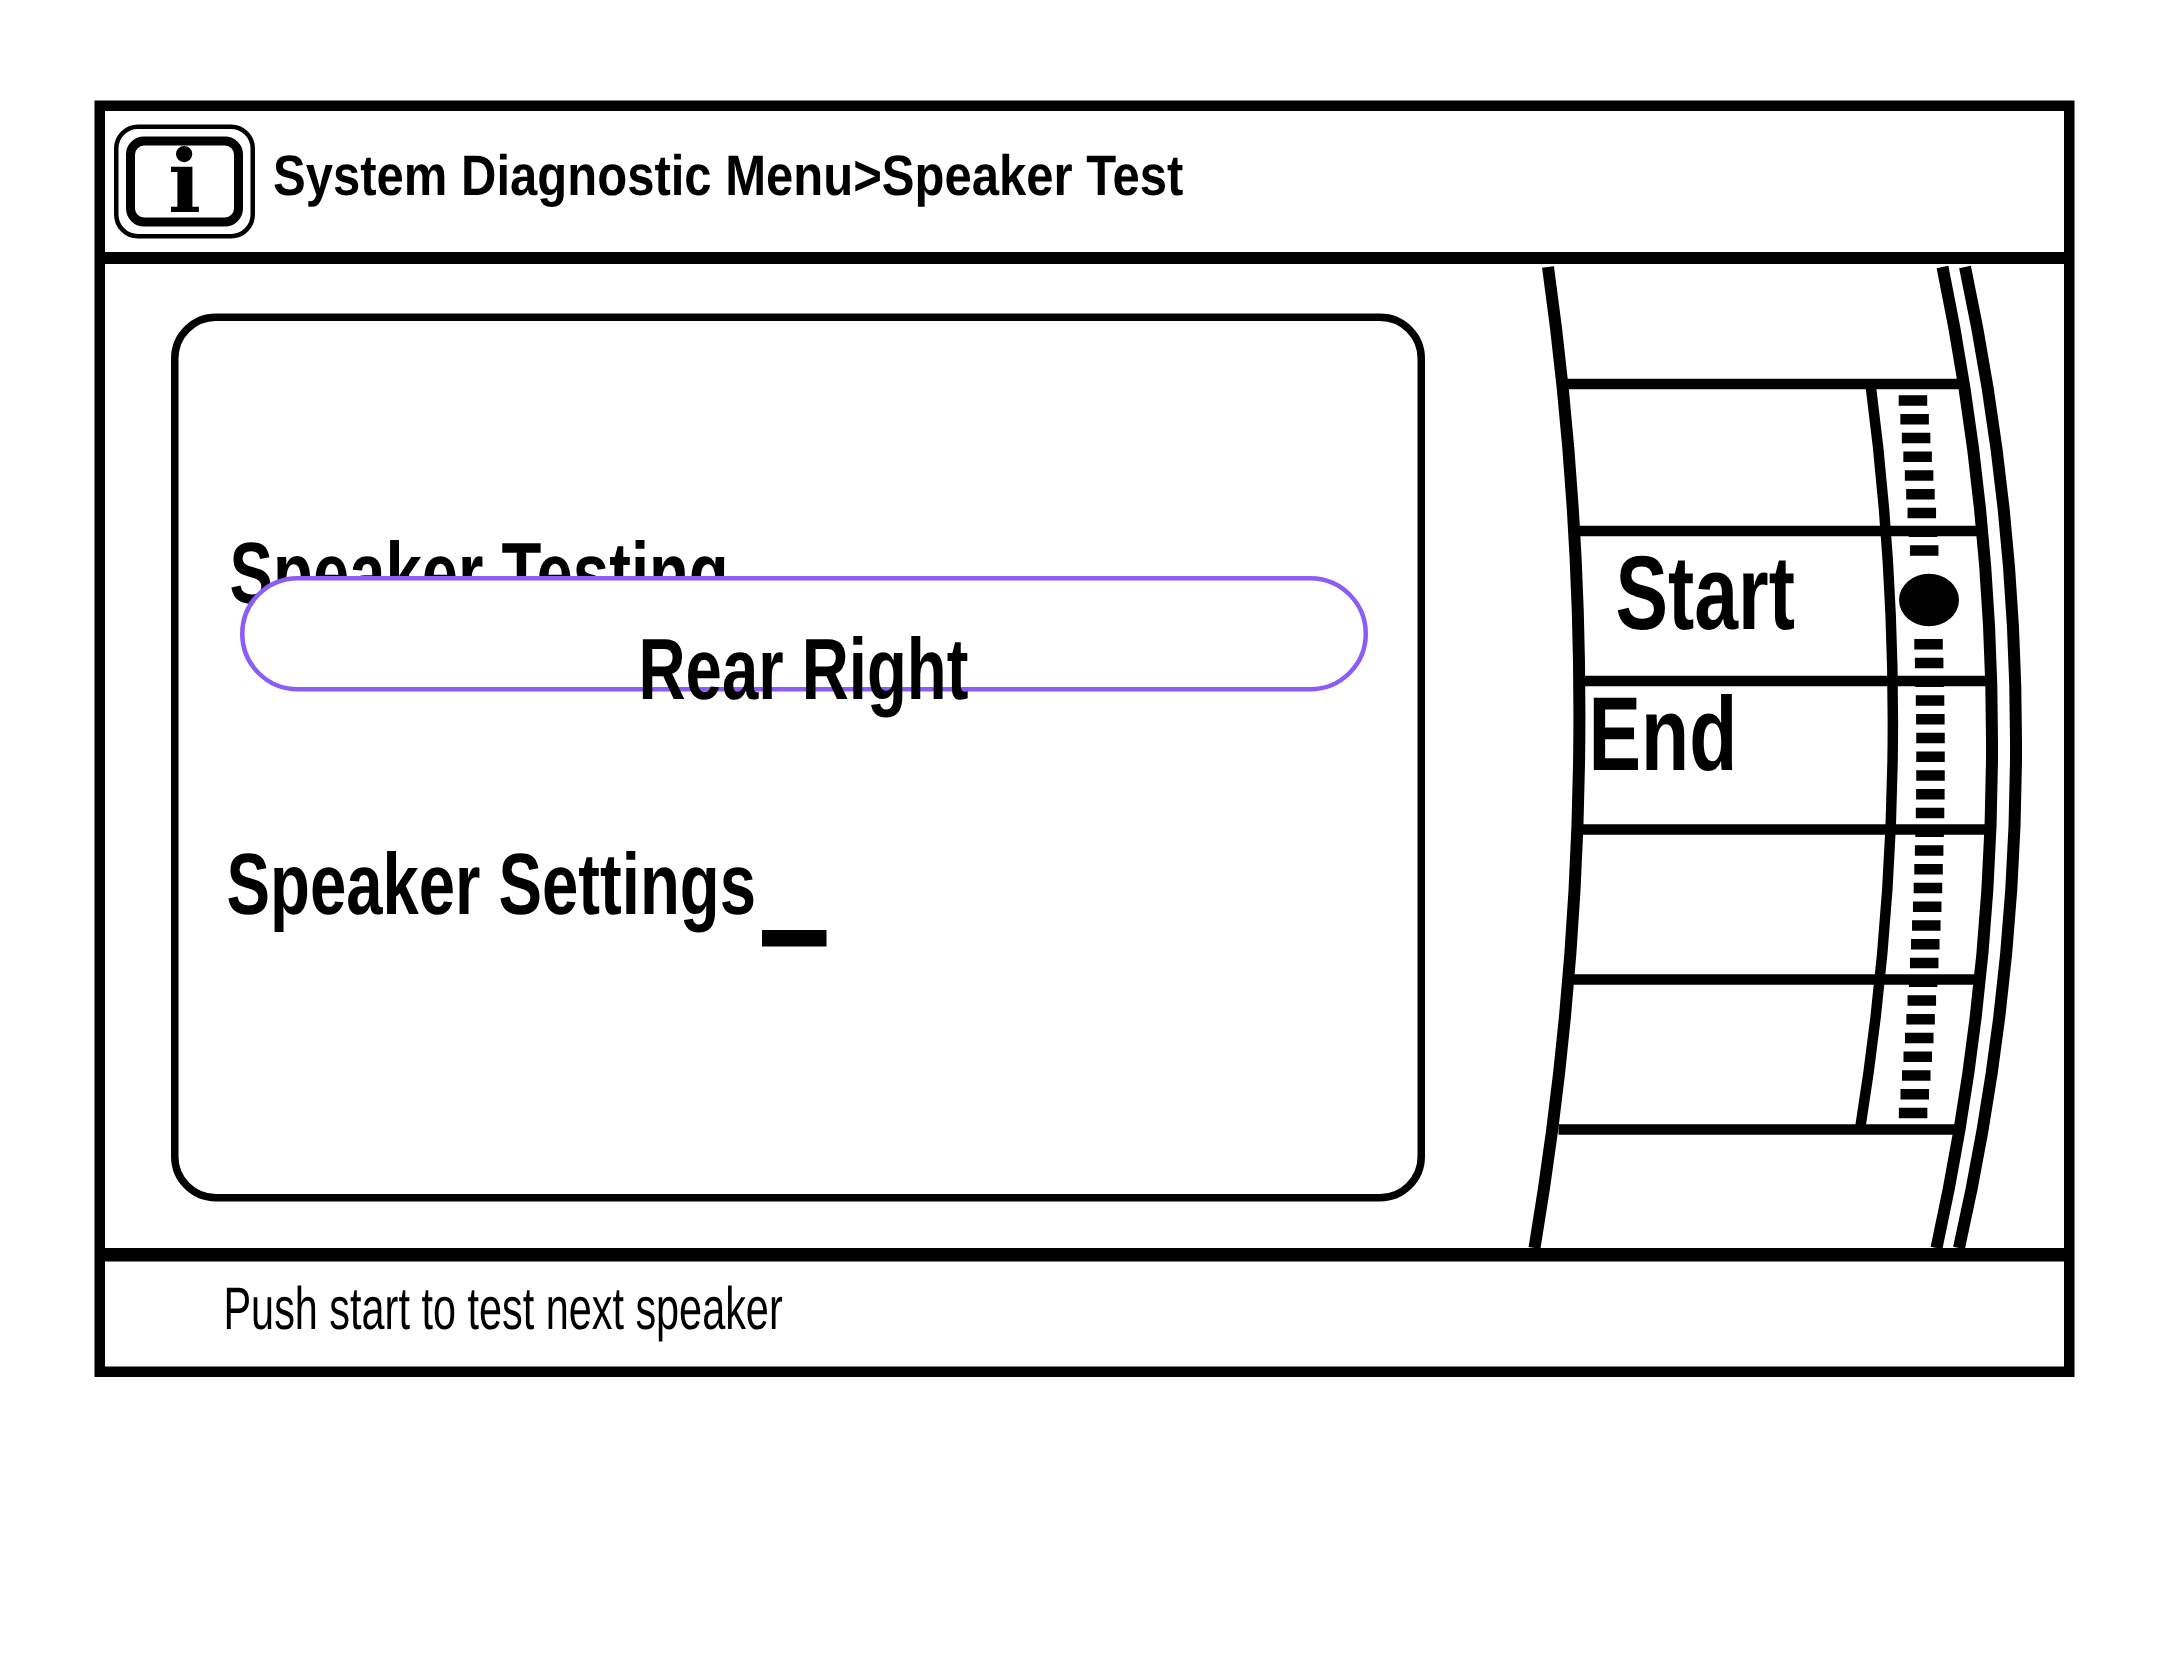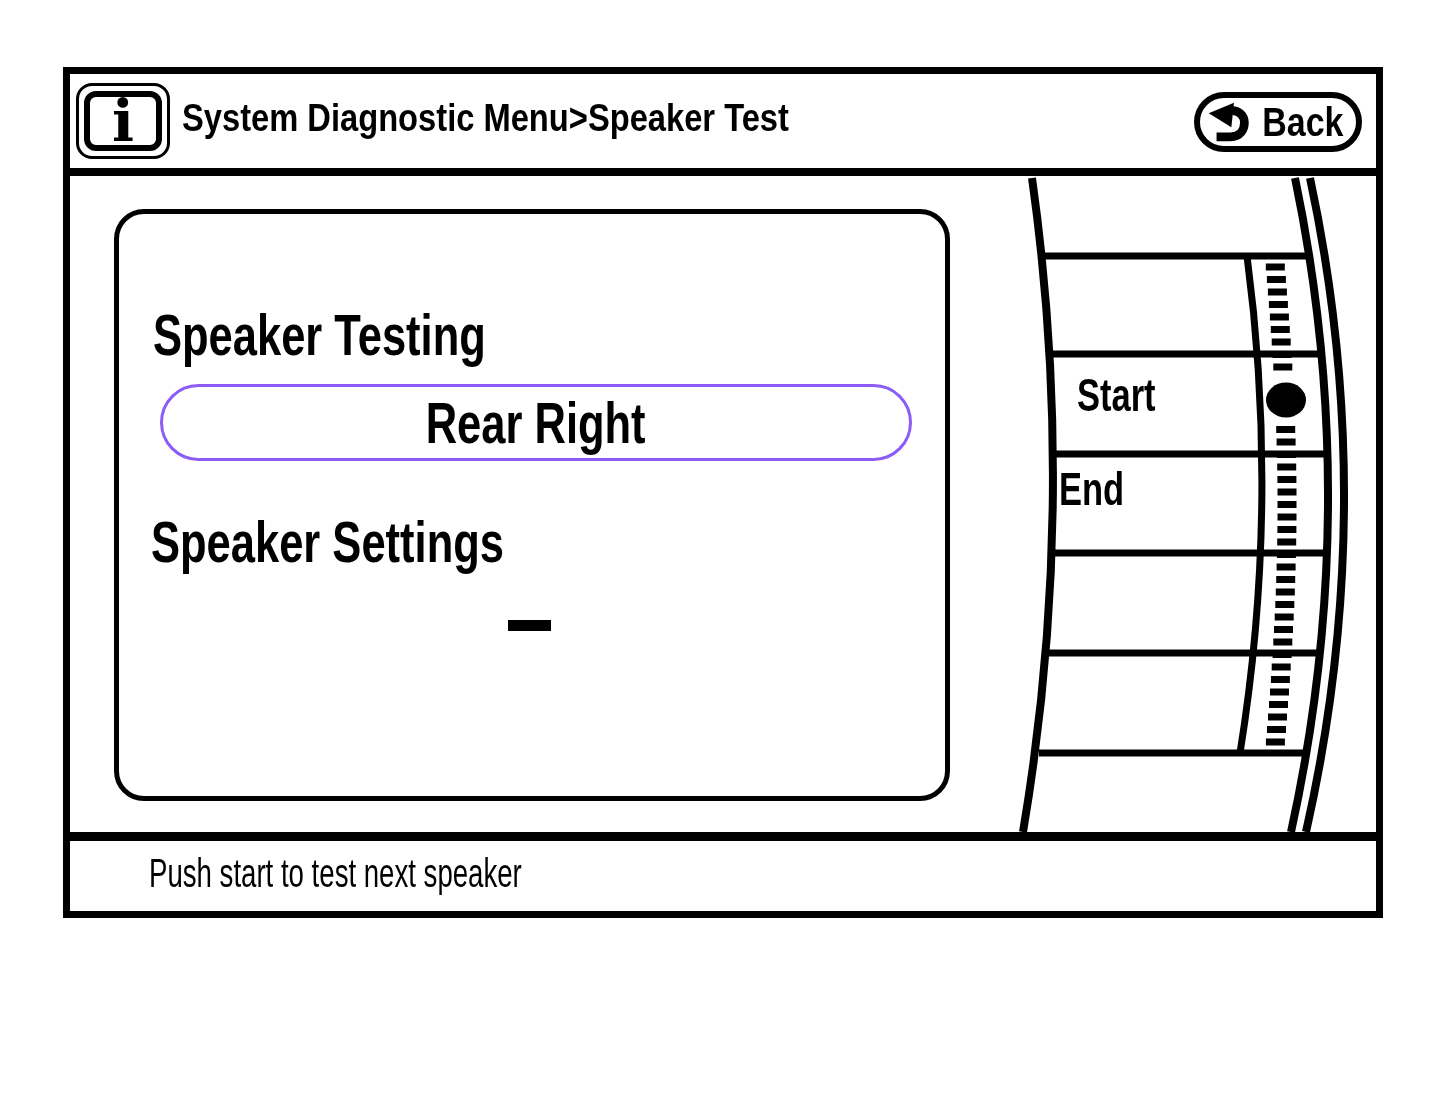--- a/index.html
+++ b/index.html
@@ -23,32 +23,32 @@
   .cx86{display:inline-block;transform:scaleX(.86);transform-origin:0 50%;}
   .back-btn{left:1194px;top:92px;width:168px;height:60px;border:6px solid #000;border-radius:32px;
             box-sizing:border-box;display:flex;align-items:center;justify-content:center;gap:6px;
             background:#fff;cursor:pointer;}
   .back-label{font-size:40px;font-weight:bold;line-height:40px;}
   .cx85c{display:inline-block;transform:scaleX(.85);transform-origin:50% 50%;}
 
   
   .panel{left:114px;top:209px;width:836px;height:592px;border:5px solid #000;border-radius:30px;
          box-sizing:border-box;background:#fff;}
-  .label-big{font-size:58px;font-weight:bold;line-height:58px;}
+  .label-big{font-size:58px;font-weight:bold;line-height:58px;margin-top:48px;}
   .cx75{display:inline-block;transform:scaleX(.75);transform-origin:0 50%;}
   .cx75c{display:inline-block;transform:scaleX(.75);transform-origin:50% 50%;}
   .lbl-testing{left:153px;top:306px;}
   .pill{left:160px;top:384px;width:752px;height:77px;border:3px solid #8b5cf6;border-radius:42px;
         box-sizing:border-box;display:flex;align-items:center;justify-content:center;background:#fff;}
   .lbl-settings{left:151px;top:513px;}
   .settings-dash{left:508px;top:620px;width:43px;height:11px;background:#000;}
 
   
   .side-svg{left:1000px;top:176px;}
-  .menu-label{font-size:46px;font-weight:bold;line-height:58px;}
+  .menu-label{font-size:70px;font-weight:bold;line-height:58px;}
   .lbl-start{left:1077px;top:366px;}
   .lbl-end{left:1059px;top:460px;}
 
   
   .status-rule{left:66px;top:832px;width:1314px;height:9px;background:#000;}
   .status-text{left:149px;top:843px;font-size:40px;font-weight:normal;line-height:60px;}
   .cx69{display:inline-block;transform:scaleX(.69);transform-origin:0 50%;}
 </style>
 </head>
 <body>
@@ -57,31 +57,20 @@
 
   <div class="abs frame"></div>
 
   <div class="abs info-outer">
     <div class="abs info-inner">
       <span class="info-glyph">i</span>
     </div>
   </div>
   <div class="abs title nowrap">
     <span class="cx86">System Diagnostic Menu&gt;Speaker Test</span>
-  </div>
-  <div class="abs back-btn">
-    <span style="display:inline-flex;">
-      <svg width="44" height="40" viewBox="0 0 50 46">
-        <path d="M13 40 L29 40 C41 40 45 31 45 24 C45 15 38 10 31 10" fill="none" stroke="#000" stroke-width="10"></path>
-        <polygon points="4,13 33,1 30,29" fill="#000"></polygon>
-      </svg>
-    </span>
-    <span class="back-label">
-      <span class="cx85c">Back</span>
-    </span>
   </div>
   <div class="abs header-rule"></div>
 
   <div class="abs panel"></div>
   <div class="abs label-big nowrap lbl-testing">
     <span class="cx75">Speaker Testing</span>
   </div>
   <div class="abs pill">
     <span class="label-big nowrap">
       <span class="cx75c">Rear Right</span>

